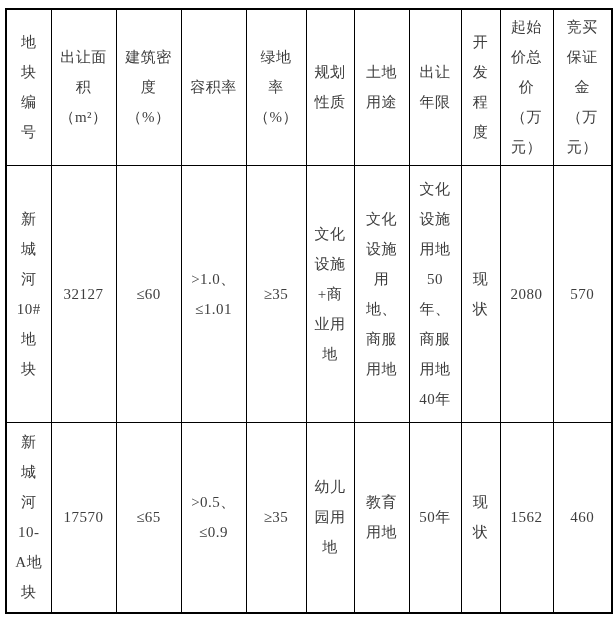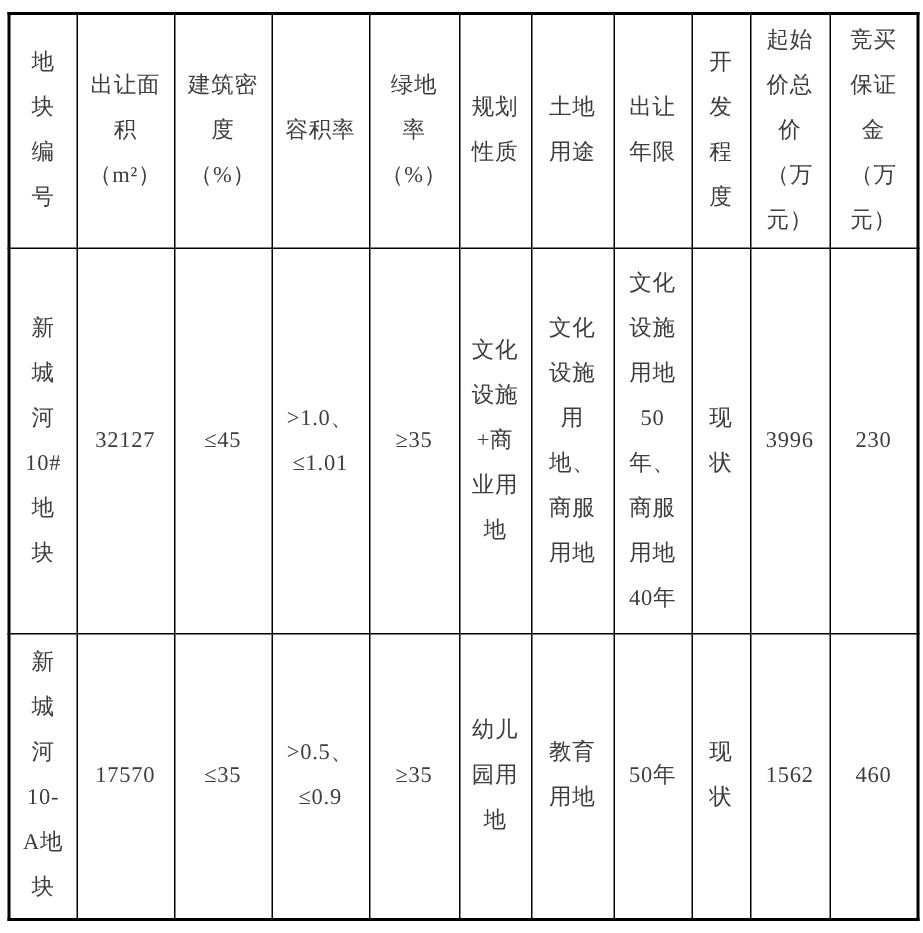--- a/index.html
+++ b/index.html
@@ -101,21 +101,21 @@
 元）</td>
       </tr>
       <tr class="row-1">
         <td>新
 城
 河
 10#
 地
 块</td>
         <td>32127</td>
-        <td>≤45</td>
+        <td>≤60</td>
         <td>&gt;1.0、
 ≤1.01</td>
         <td>≥35</td>
         <td>文化
 设施
 +商
 业用
 地</td>
         <td>文化
 设施
@@ -126,32 +126,32 @@
         <td>文化
 设施
 用地
 50
 年、
 商服
 用地
 40年</td>
         <td>现
 状</td>
-        <td>3996</td>
-        <td>230</td>
+        <td>2080</td>
+        <td>570</td>
       </tr>
       <tr class="row-2">
         <td>新
 城
 河
 10-
 A地
 块</td>
         <td>17570</td>
-        <td>≤35</td>
+        <td>≤65</td>
         <td>&gt;0.5、
 ≤0.9</td>
         <td>≥35</td>
         <td>幼儿
 园用
 地</td>
         <td>教育
 用地</td>
         <td>50年</td>
         <td>现

